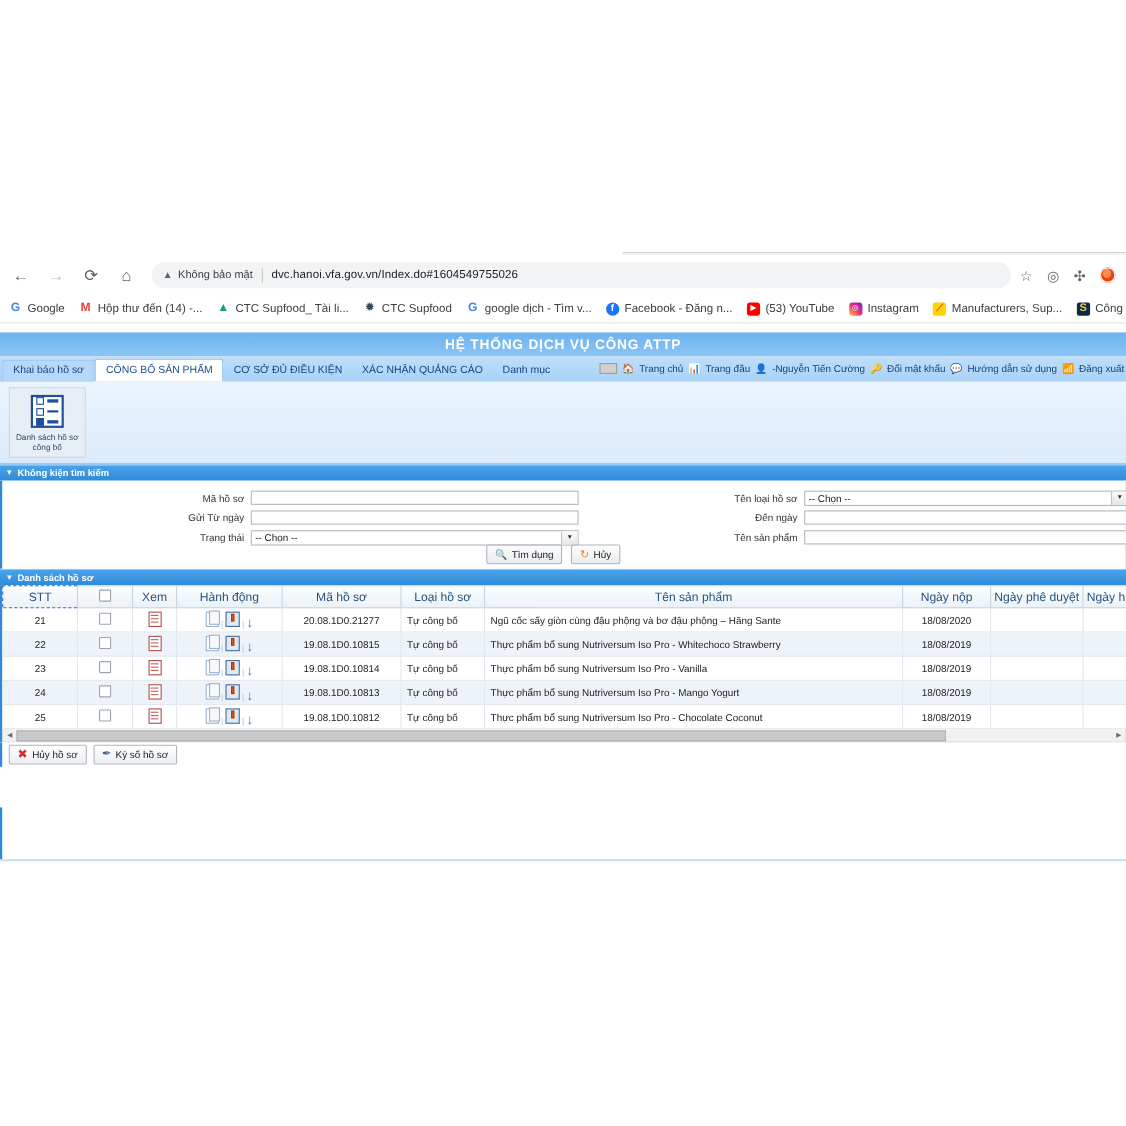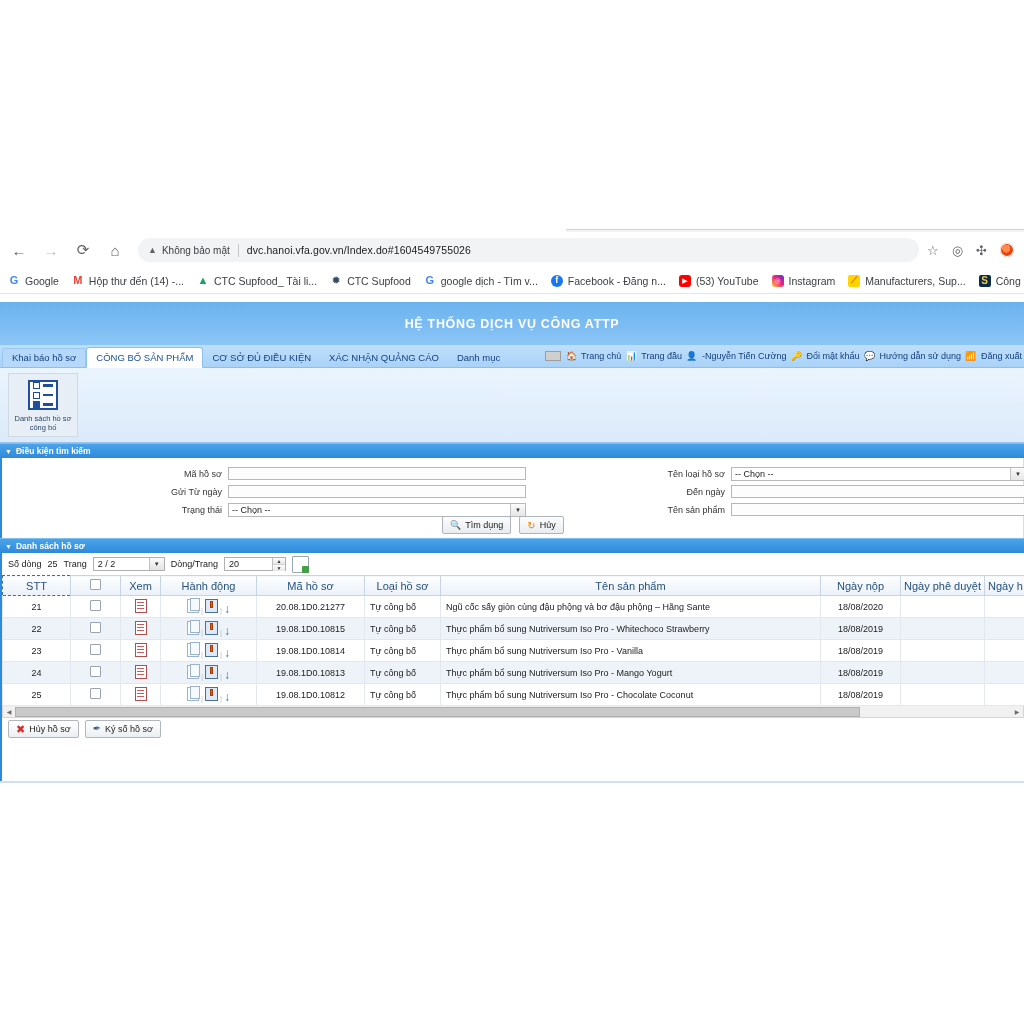--- a/index.html
+++ b/index.html
@@ -48,21 +48,21 @@
   .fav-drive{background:#fff;color:#1aa260;font-size:11px;}
   .fav-globe{background:#fff;color:#34495e;font-size:11px;}
   .fav-fb{background:#1877f2;border-radius:50%;color:#fff;font-size:9px;font-weight:bold;}
   .fav-yt{background:#ff0000;border-radius:3px;color:#fff;font-size:7px;}
   .fav-ig{background:linear-gradient(45deg,#f9ce34,#ee2a7b,#6228d7);border-radius:3px;color:#fff;font-size:7px;}
   .fav-man{background:#ffd400;color:#e8590c;font-size:9px;font-weight:bold;}
   .fav-s{background:#0b2b4a;color:#f2c94c;font-size:10px;font-weight:bold;}
 
   
   .app{position:absolute;top:302px;left:0;width:1024px;height:480px;background:#fff;overflow:hidden;}
-  .banner{height:43px;background:linear-gradient(to bottom,#6cb3ef 0%,#7dbcf2 55%,#8cc6f6 100%);
+  .banner{height:22px;background:linear-gradient(to bottom,#6cb3ef 0%,#7dbcf2 55%,#8cc6f6 100%);
     display:flex;align-items:center;justify-content:center;}
   .banner-title{color:#ffffff;font-size:12.5px;font-weight:bold;letter-spacing:.7px;}
 
   .menubar{height:22px;background:linear-gradient(to bottom,#bfdffb,#a9d2f7);
     border-bottom:1px solid #8dbfe8;display:flex;align-items:flex-end;position:relative;}
   .mleft{display:flex;align-items:flex-end;height:22px;}
   .mtab{font-size:9.5px;color:#15417e;padding:0 9px;height:18px;line-height:18px;white-space:nowrap;}
   .mtab.first{border:1px solid #9cc7ee;border-bottom:none;background:#b6d9fb;
     border-radius:3px 3px 0 0;margin-left:2px;}
   .mtab.active{background:#ffffff;border:1px solid #8dbfe8;border-bottom:1px solid #fff;
@@ -305,21 +305,21 @@
         </div>
         <div class="cap">
           <span>Danh sách hồ sơ</span><br>
           <span>công bố</span>
         </div>
       </div>
     </div>
 
     <div class="sectionbar">
       <span class="arw">▼</span>
-      <span class="txt">Điều kiện tìm kiếm</span>
+      <span class="txt">Không kiện tìm kiếm</span>
     </div>
 
     <div class="searchpanel">
       <div class="frow" style="left:150px;top:9px;">
         <span class="flabel" style="width:70px;">Mã hồ sơ</span>
         <input class="finput" style="width: 298px;" value="">
       </div>
       <div class="frow" style="left:150px;top:27px;">
         <span class="flabel" style="width:70px;">Gửi Từ ngày</span>
         <input class="finput" style="width: 298px;" value="">
@@ -359,38 +359,20 @@
         </div>
       </div>
     </div>
 
     <div class="sectionbar">
       <span class="arw">▼</span>
       <span class="txt">Danh sách hồ sơ</span>
     </div>
 
     <div class="listsection">
-      <div class="pagerow">
-        <span class="pg-lbl">Số dòng</span>
-        <span class="pg-lbl">25</span>
-        <span class="pg-lbl">Trang</span>
-        <div class="pg-sel">
-          <span>2 / 2</span>
-          <span class="caret">▼</span>
-        </div>
-        <span class="pg-lbl">Dòng/Trang</span>
-        <div class="pg-num">
-          <span>20</span>
-          <span class="spin">
-              <div>▲</div>
-              <div>▼</div>
-            </span>
-        </div>
-        <div class="xlsbtn"></div>
-      </div>
 
       <table class="grid">
         <colgroup>
           <col style="width:68px">
             <col style="width:50px">
             <col style="width:40px">
           <col style="width:96px">
             <col style="width:108px">
             <col style="width:76px">
           <col style="width:380px">

